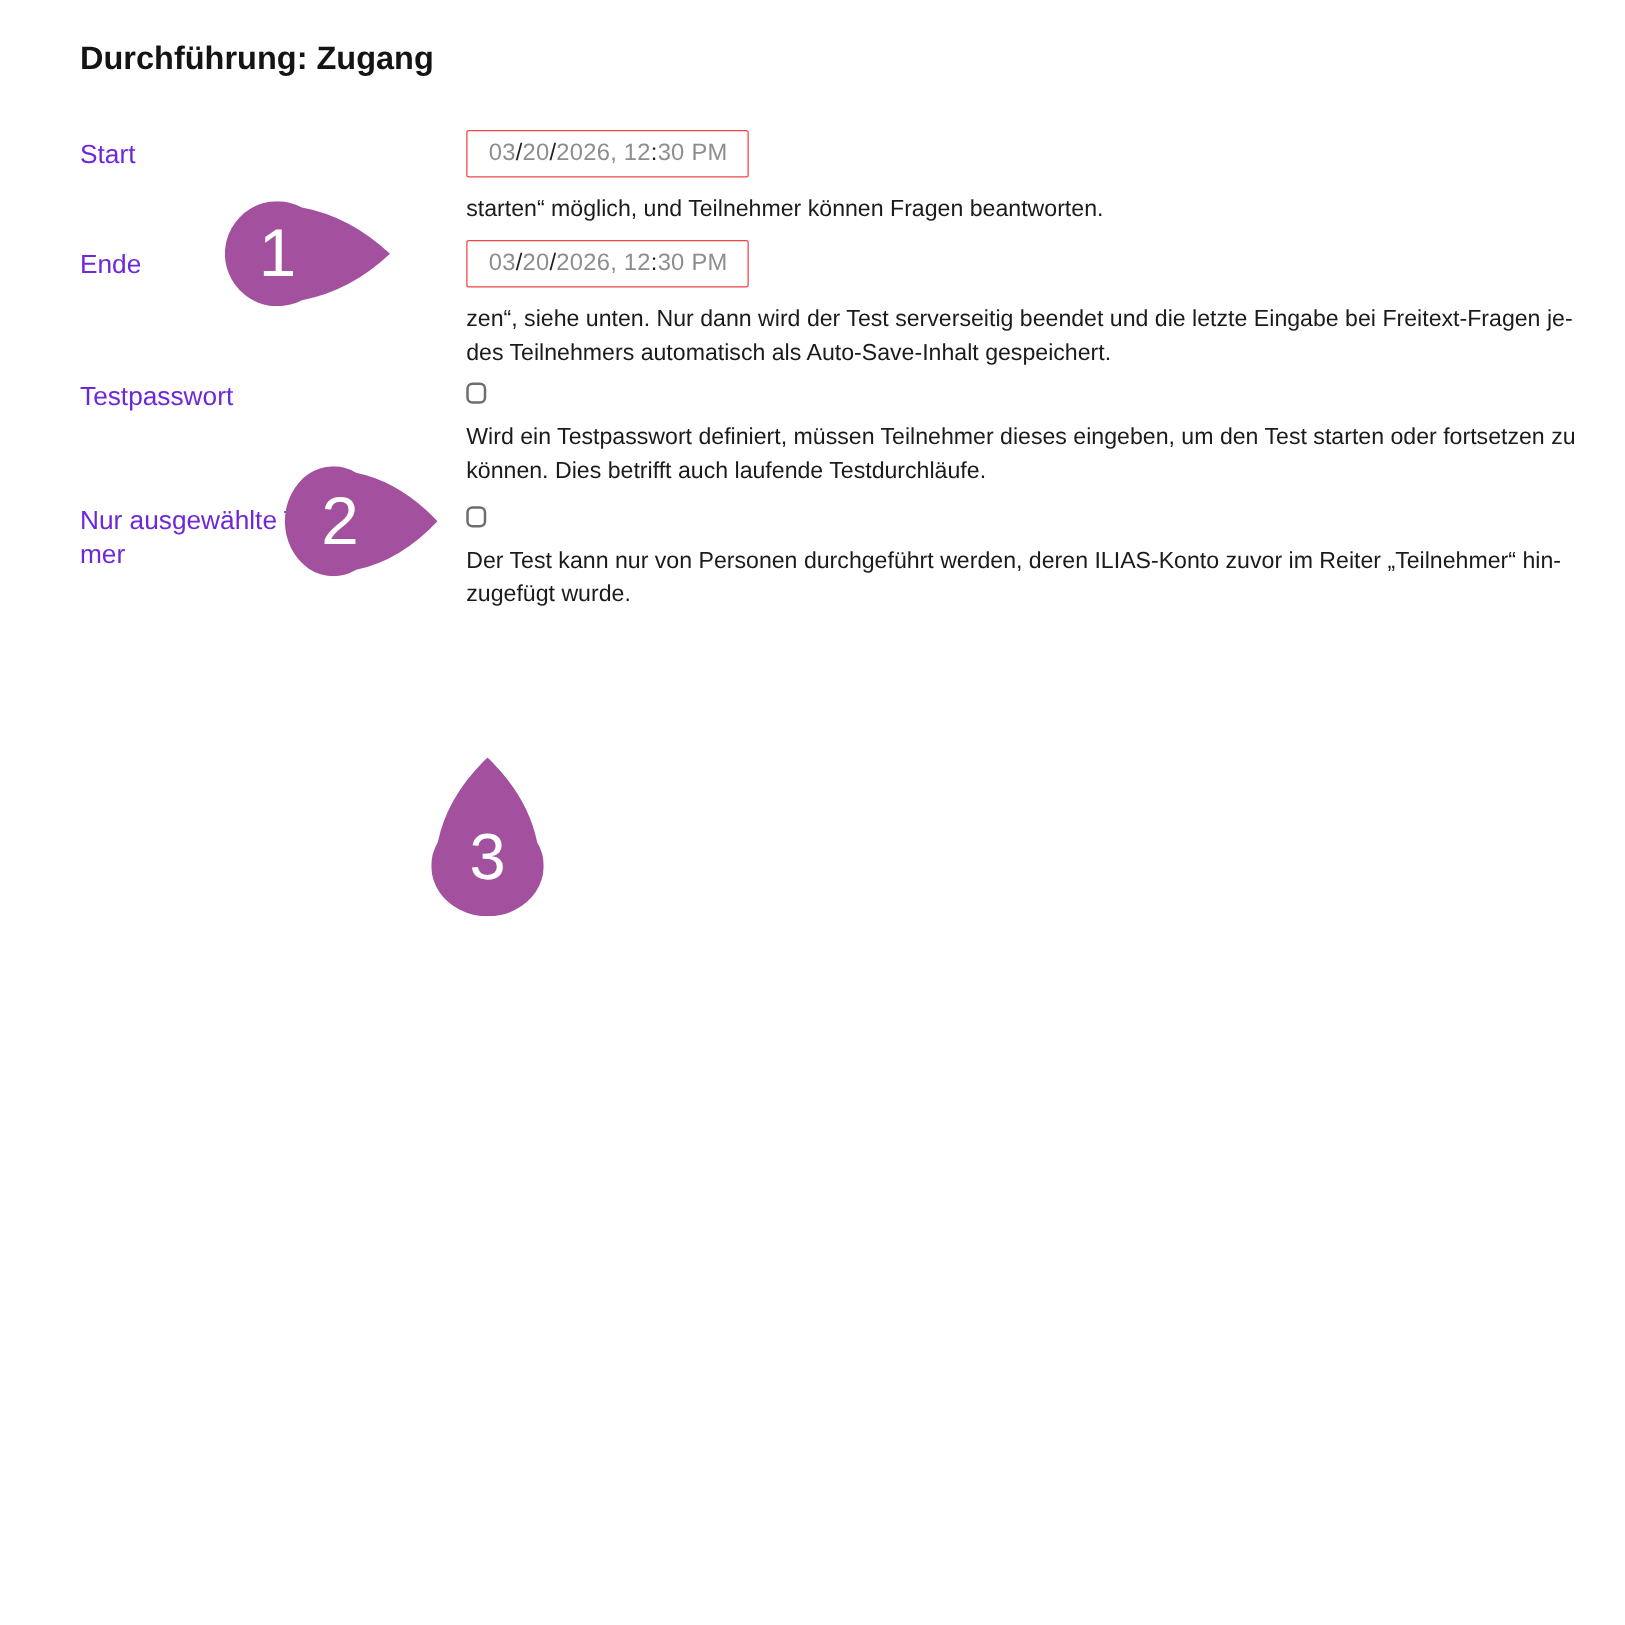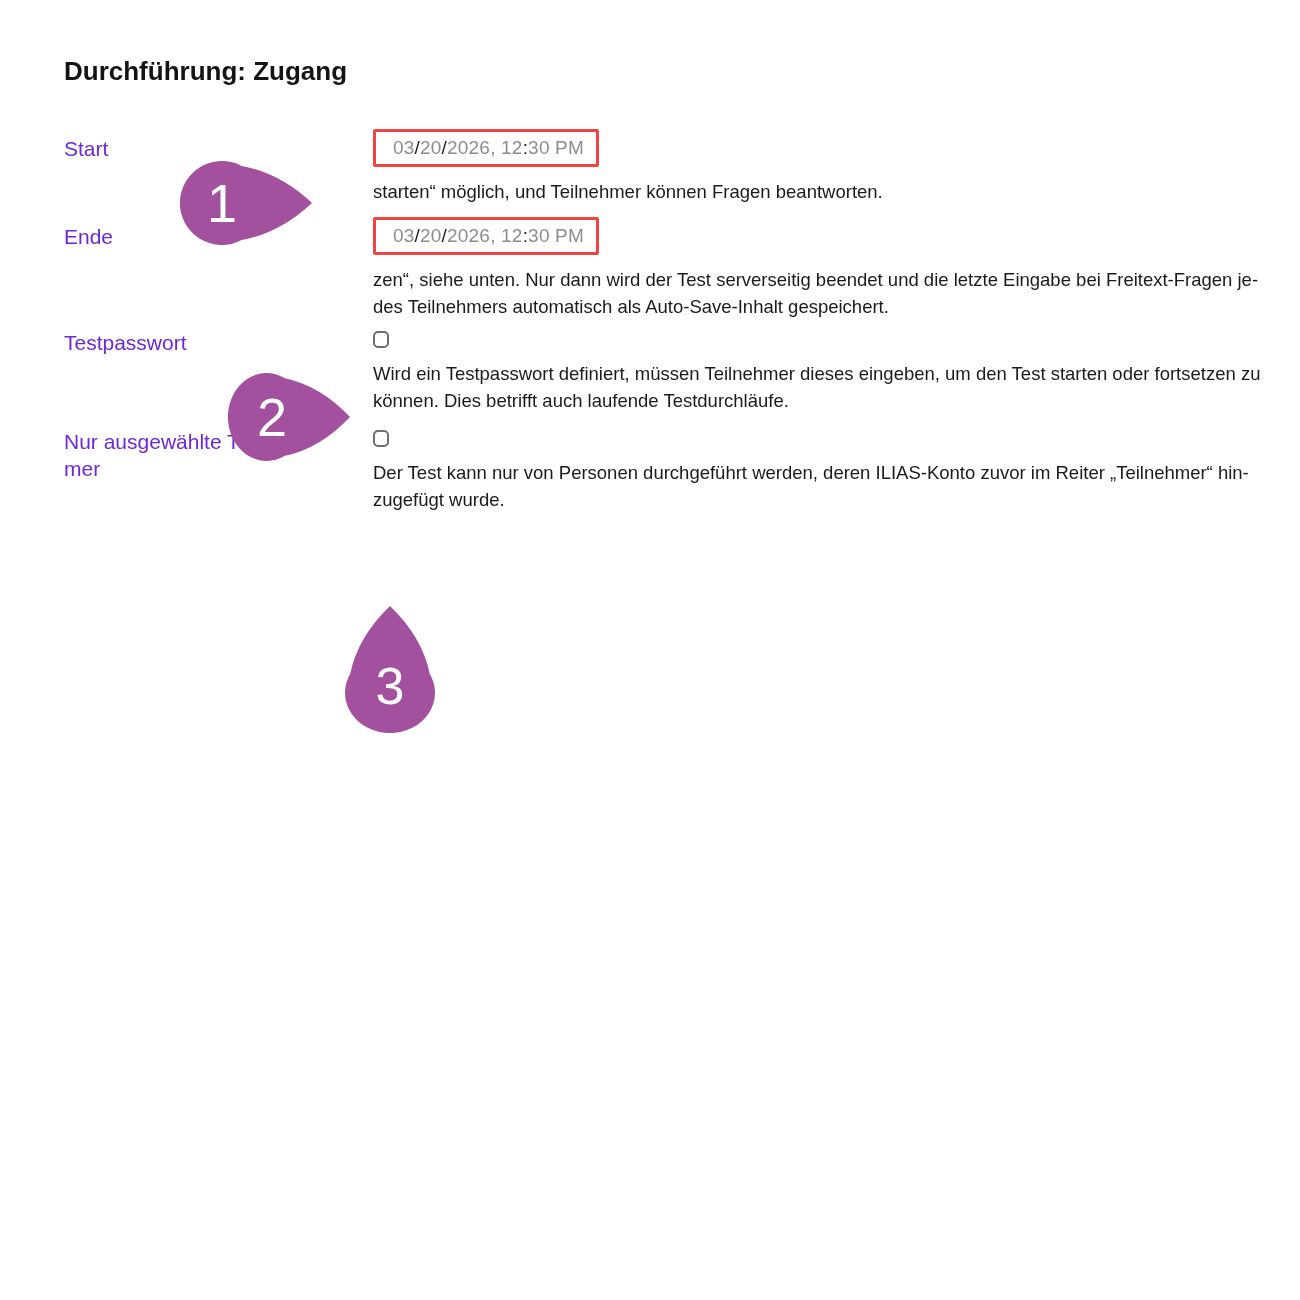--- a/index.html
+++ b/index.html
@@ -5,21 +5,21 @@
   * { box-sizing: border-box; }
   html, body { margin: 0; padding: 0; }
   body {
     width: 1300px; height: 1300px;
     background: #ffffff;
     font-family: "Liberation Sans", sans-serif;
     color: #1b1b1b;
     position: relative;
     overflow: hidden;
   }
-  .page { padding: 57px 0 0 64px; }
+  .page { padding: 32px 0 0 64px; }
 
   h1.page-title {
     font-size: 26px;
     line-height: 28px;
     font-weight: 700;
     color: #141414;
     margin: 0 0 44px 0;
   }
 
   .form-row { display: flex; align-items: flex-start; }
@@ -33,21 +33,21 @@
     font-size: 21px;
     line-height: 27px;
     color: #6d28d9;
   }
   .row-datetime .field-label, .row-datetime-2 .field-label { padding-top: 6px; }
 
   .field-control { flex: 1 1 auto; min-width: 0; }
 
   .datetime-input {
     width: 226px; height: 38px;
-    border: 3px solid #ef4444;
+    border: 1px solid #ef4444;
     border-radius: 2px;
     background: #ffffff;
     display: flex; align-items: center;
     padding-left: 17px;
     font-size: 19px;
     color: #1f1f1f;
     letter-spacing: 0.2px;
     cursor: text;
   }
   .datetime-input .muted { color: #8d8d8d; }

